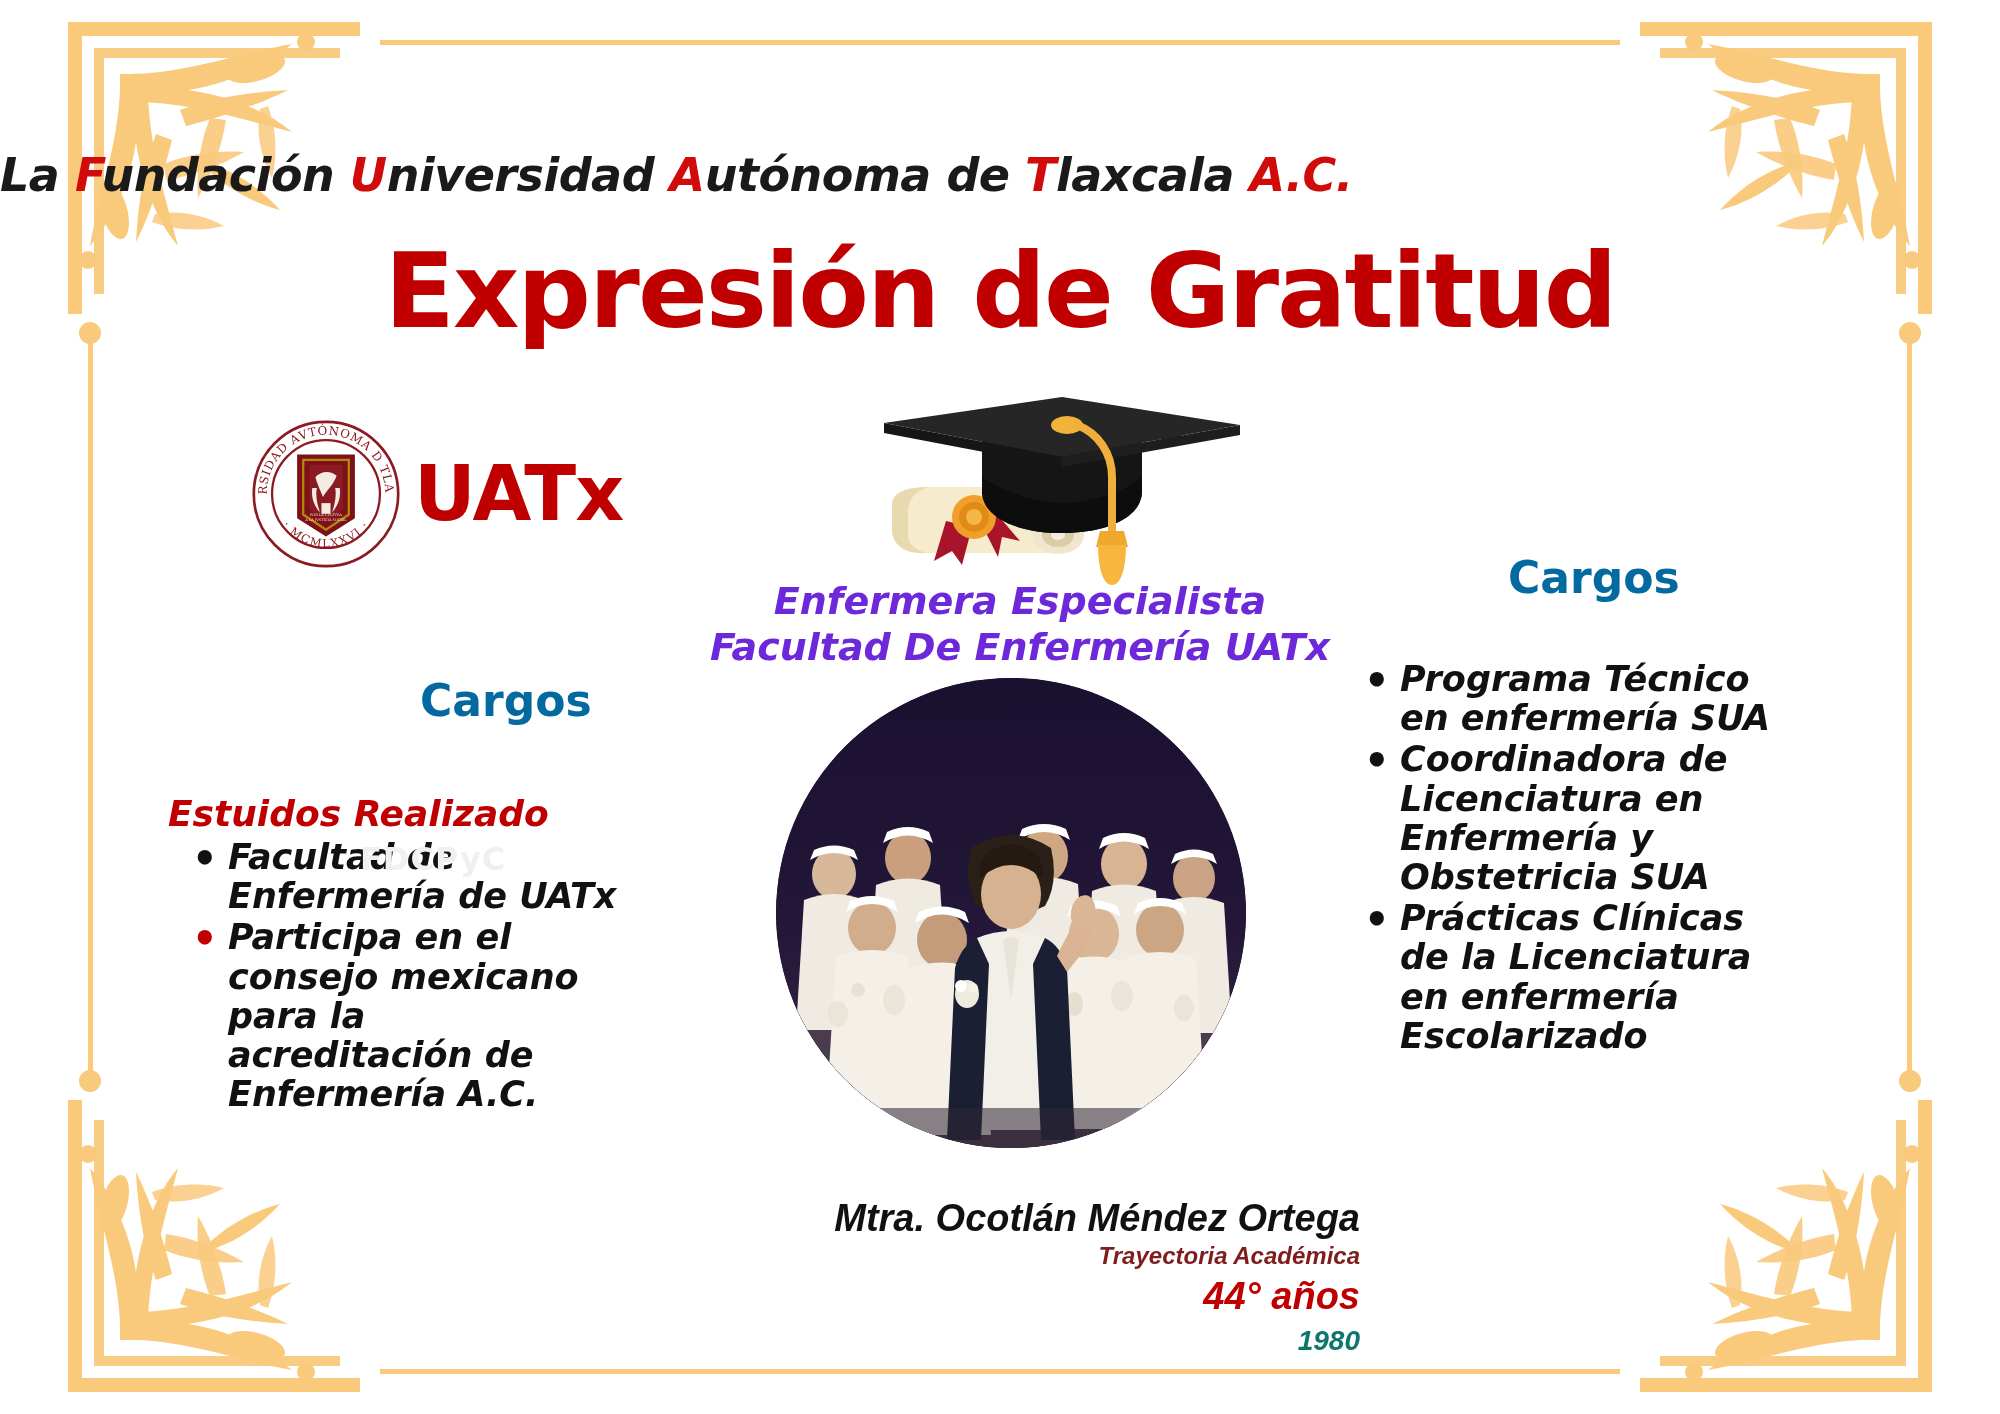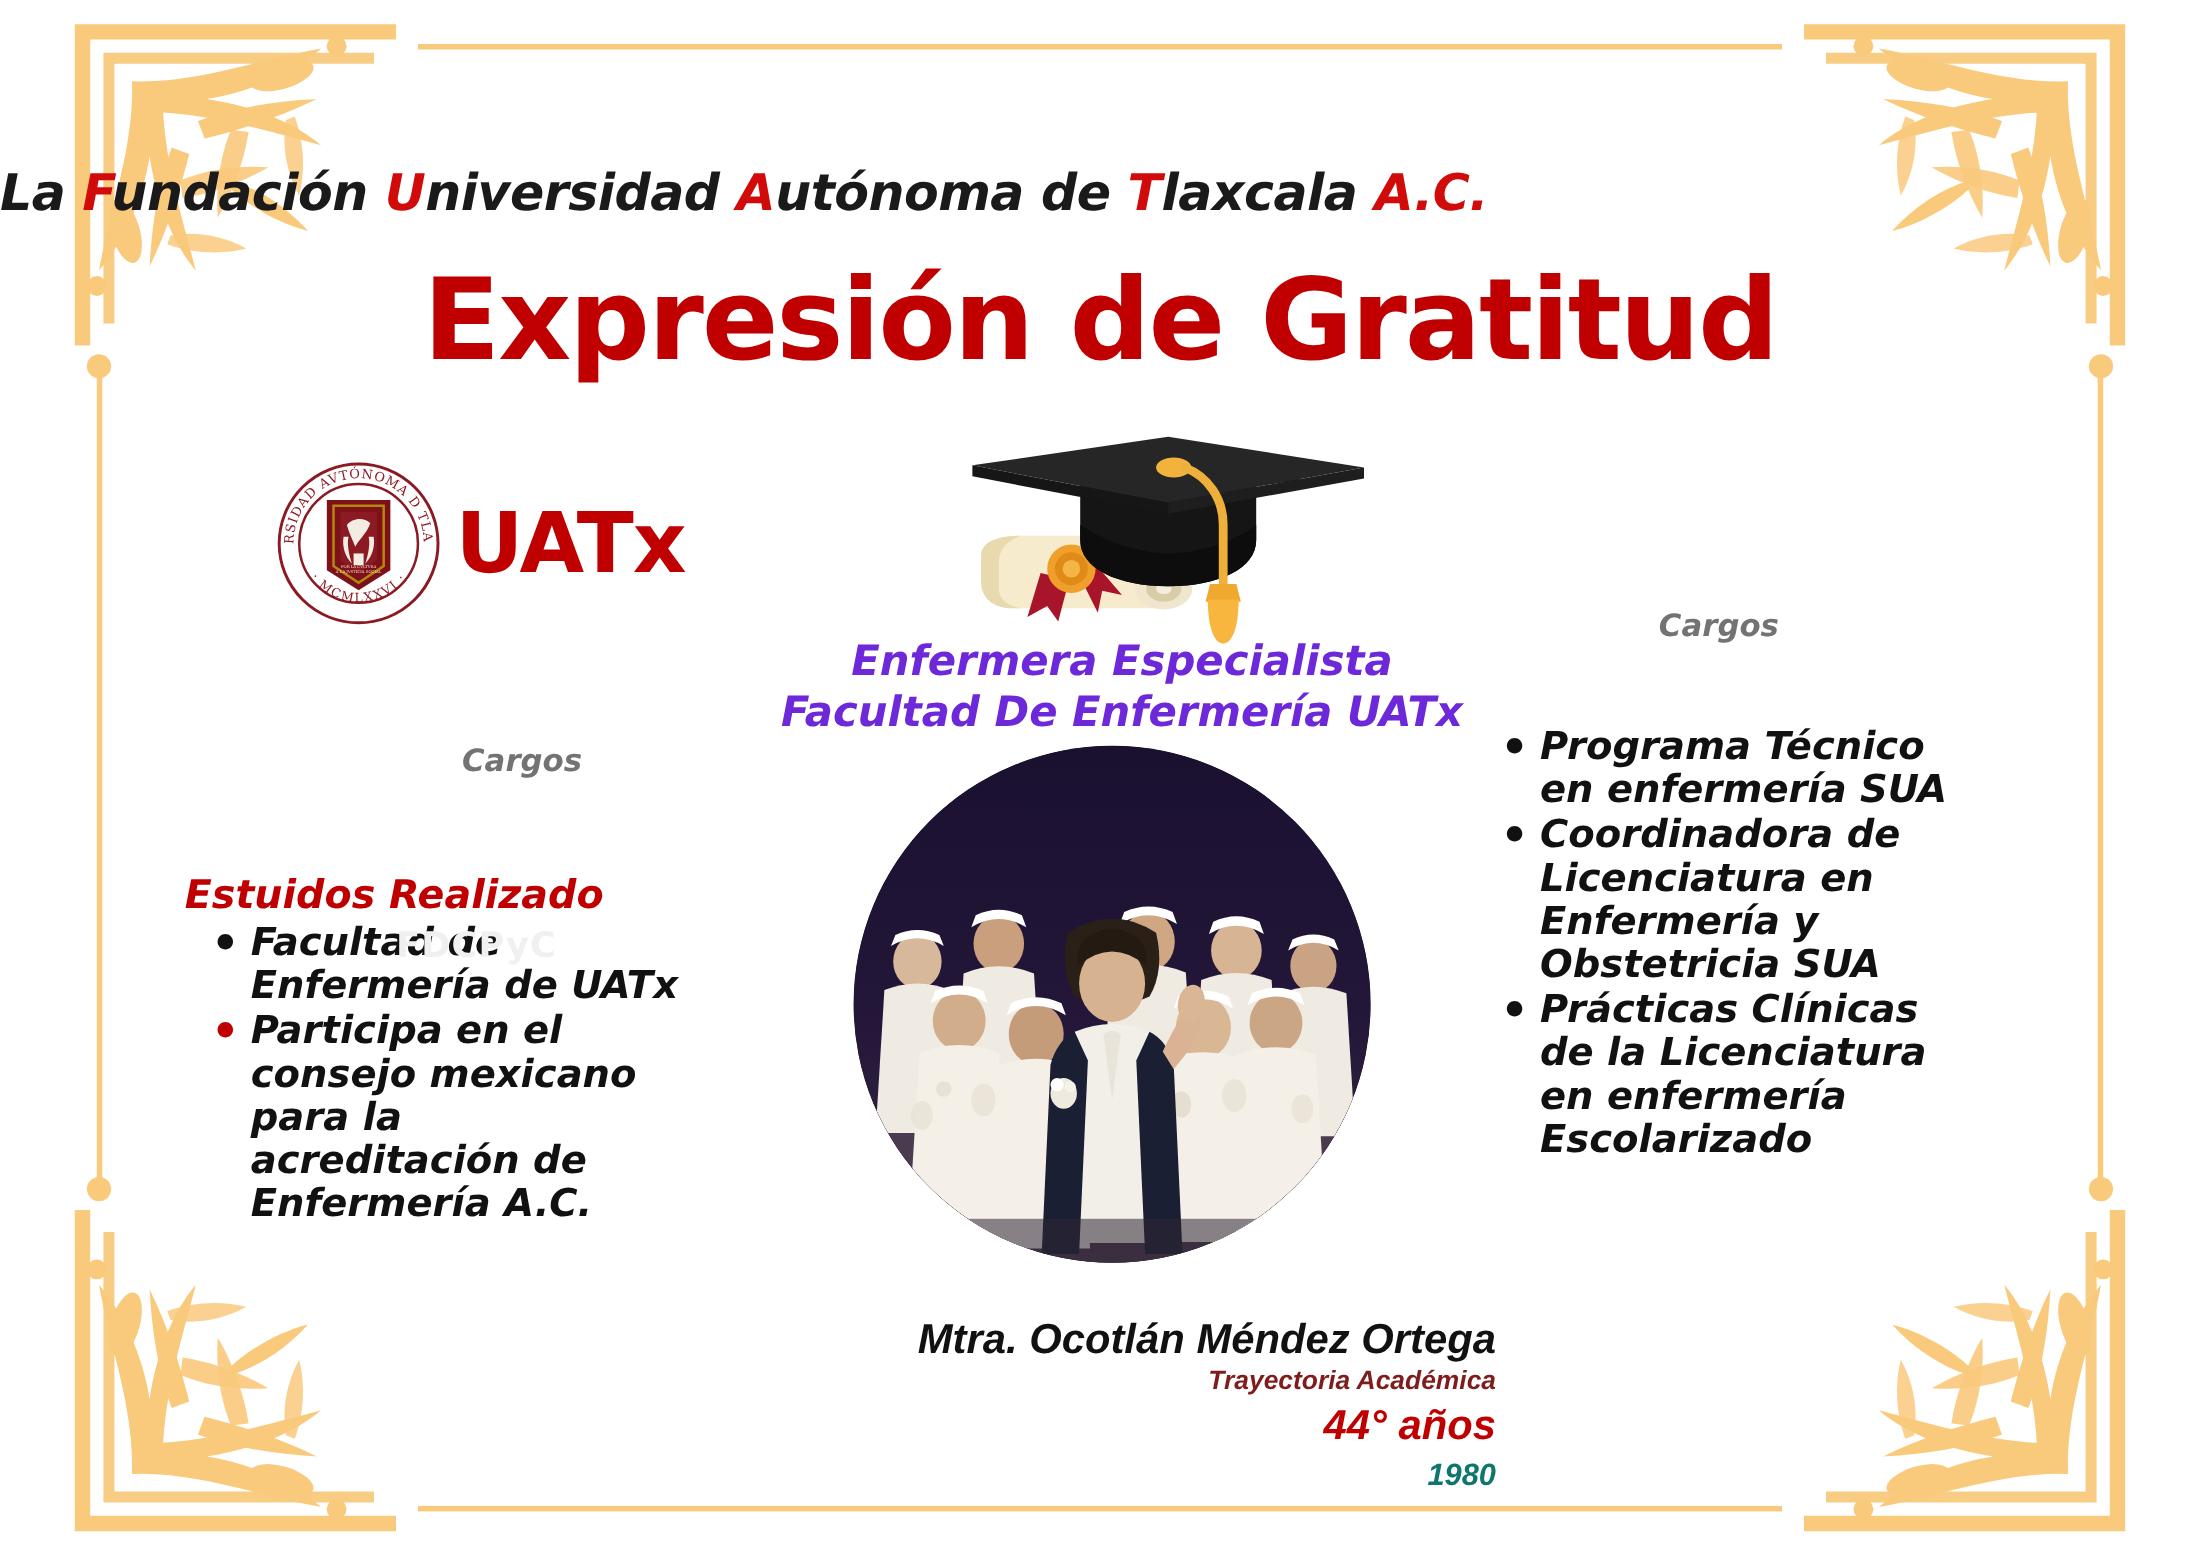--- a/index.html
+++ b/index.html
@@ -93,24 +93,23 @@
     font-weight: 700;
     color: #c00000;
     line-height: 1;
     letter-spacing: -1px;
   }
 
   
   .col-head {
     position: absolute;
     font-family: "DejaVu Sans", sans-serif;
-    font-size: 28px;
-    font-weight: 700;
-    font-style: italic;
-    color: #737373;
+    font-size: 44px;
+    font-weight: 700;
+    color: #0369a1;
     white-space: nowrap;
   }
   .h-docente { top: 675px; left: 420px; }
   .h-cargos  { top: 552px; left: 1508px; }
 
   .sub-head {
     position: absolute;
     font-family: "DejaVu Sans", sans-serif;
     font-size: 36px;
     font-weight: 700;

